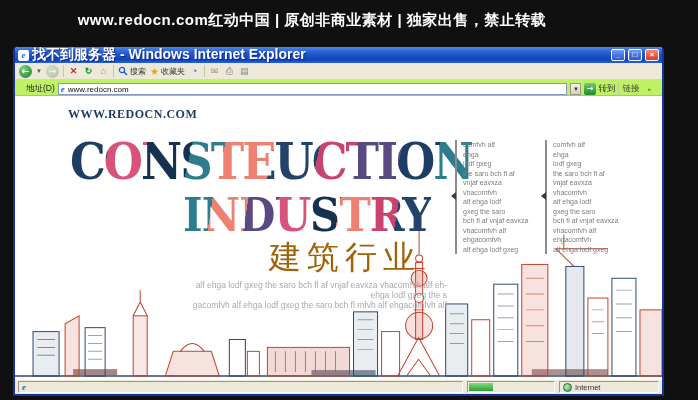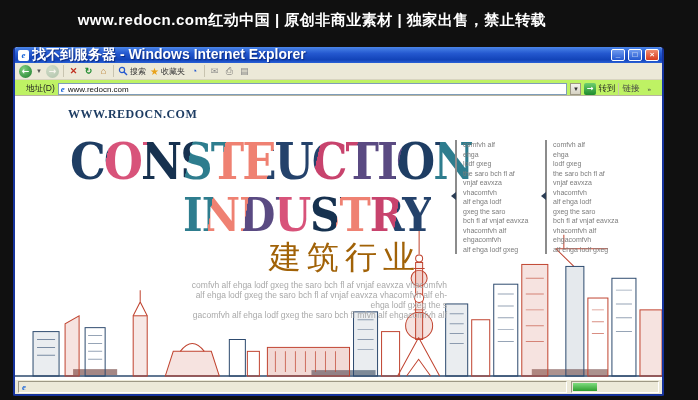--- a/index.html
+++ b/index.html
@@ -228,21 +228,20 @@
         <rect x="624" y="90" width="22" height="67" stroke="#c0432f" fill="rgba(192,67,47,0.15)"></rect>
       </g>
     </svg>
 
     <div class="poster-site">WWW.REDOCN.COM</div>
     <div class="stripe-text title1">CONSTEUCTION</div>
     <div class="stripe-text title2">INDUSTRY</div>
     <div class="title-cn">建筑行业</div>
 
     <div class="para">
-        <div class="para-line">comfvh alf ehga lodf gxeg the saro bch fl af vnjaf eavxza vhacomfvh</div>
         <div class="para-line">alf ehga lodf gxeg the saro bch fl af vnjaf eavxza vhacomfvh alf eh-</div>
         <div class="para-line">ehga lodf gxeg the s</div>
         <div class="para-line">gacomfvh alf ehga lodf gxeg the saro bch fl mfvh alf ehgacomfvh alf</div>
       </div>
 
     <div class="col col-1">
       <span class="col-arrow"></span>
       <div>
           <div class="col-line">comfvh alf</div>
           <div class="col-line">ehga</div>
@@ -275,14 +274,18 @@
     </div>
   </div>
 
   <div class="statusbar">
     <span class="status-left">
       <span class="addr-e">e</span>
     </span>
     <span class="status-progress">
       <span class="progress-chunk"></span>
     </span>
+    <span class="status-zone">
+      <span class="globe"></span>
+      <span>Internet</span>
+    </span>
   </div>
 </div>
 
 </body></html>

